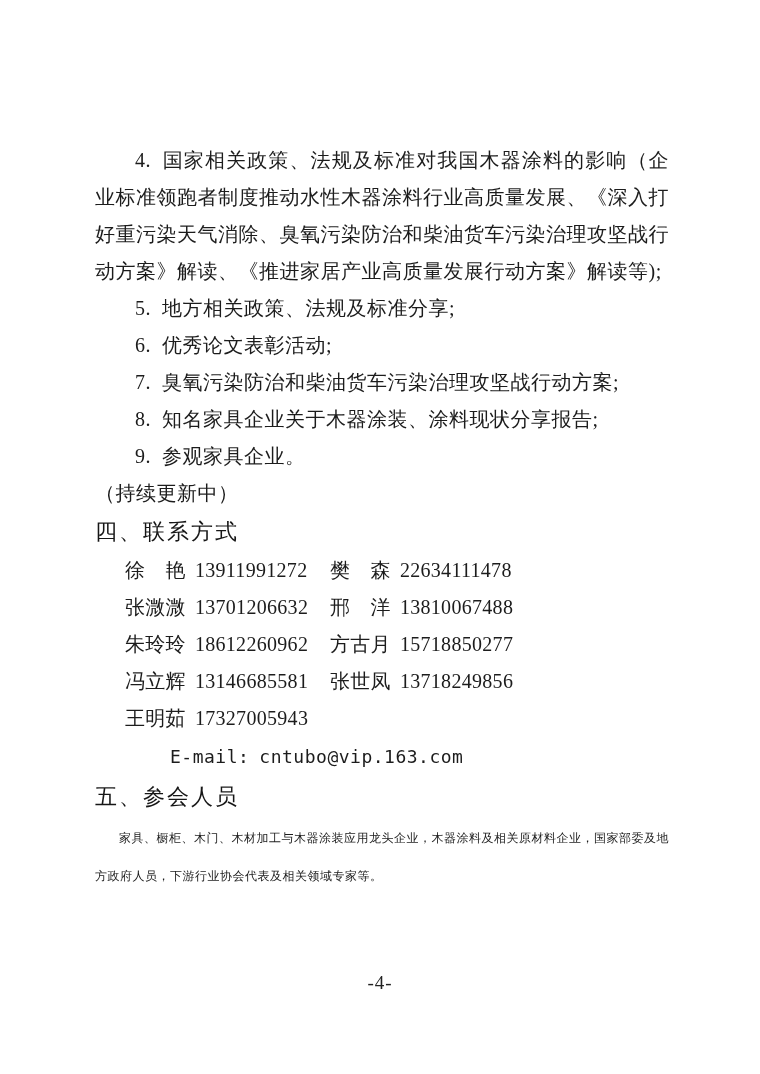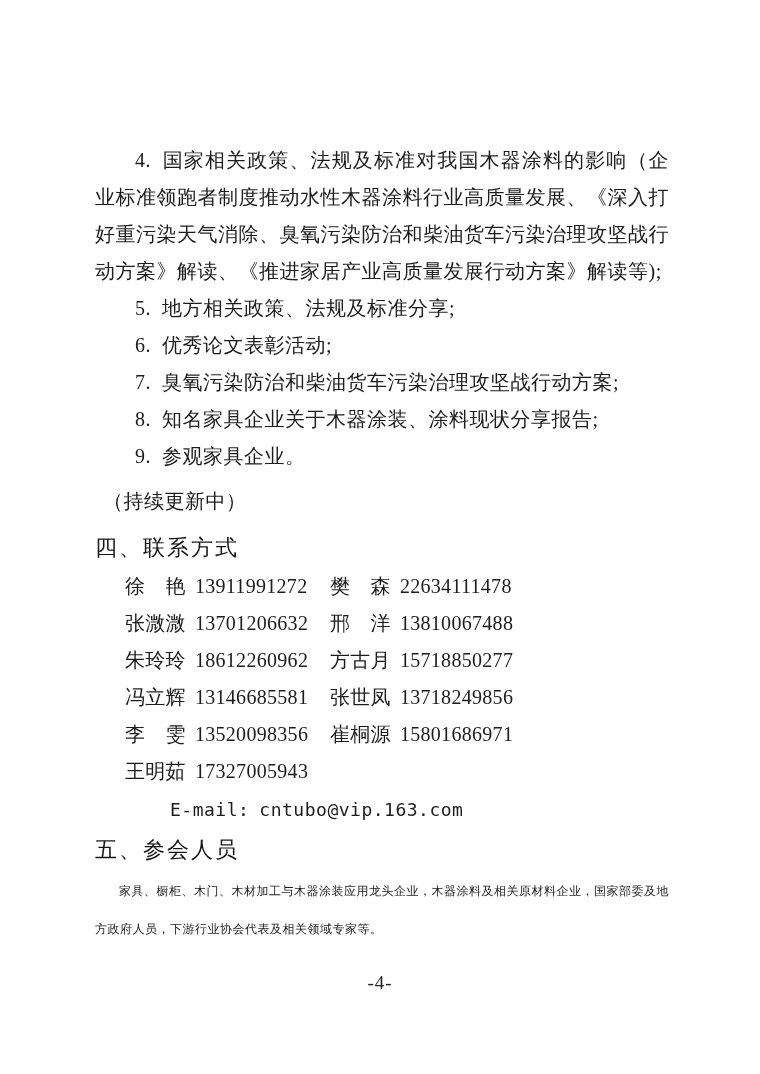--- a/index.html
+++ b/index.html
@@ -27,21 +27,21 @@
     font-size: 20px;
     line-height: 37px;
     text-align: justify;
     text-indent: 2em;
     letter-spacing: 0.5px;
   }
   .num {
     margin-right: 0.55em;
   }
   .note-line {
-    margin: 8px;
+    margin: 0;
     font-size: 20px;
     line-height: 37px;
     letter-spacing: 0.5px;
   }
   .sec-heading {
     margin: 0;
     font-family: "Liberation Sans", "DejaVu Sans", sans-serif;
     font-weight: normal;
     font-size: 22px;
     line-height: 40px;
@@ -151,30 +151,20 @@
             <span class="contact-name">冯立辉</span>
             <span class="contact-phone">13146685581</span>
           </span>
         <span class="contact-cell second">
             <span class="contact-name">张世凤</span>
             <span class="contact-phone">13718249856</span>
           </span>
       </div>
       <div class="contact-row">
         <span class="contact-cell">
-            <span class="contact-name">李　雯</span>
-            <span class="contact-phone">13520098356</span>
-          </span>
-        <span class="contact-cell second">
-            <span class="contact-name">崔桐源</span>
-            <span class="contact-phone">15801686971</span>
-          </span>
-      </div>
-      <div class="contact-row">
-        <span class="contact-cell">
             <span class="contact-name">王明茹</span>
             <span class="contact-phone">17327005943</span>
           </span>
       </div>
       <div class="email-row">
         <span class="email-label">E-mail:</span><span>cntubo@vip.163.com</span>
       </div>
     </div>
 
     <h2 class="sec-heading">五、参会人员</h2>

